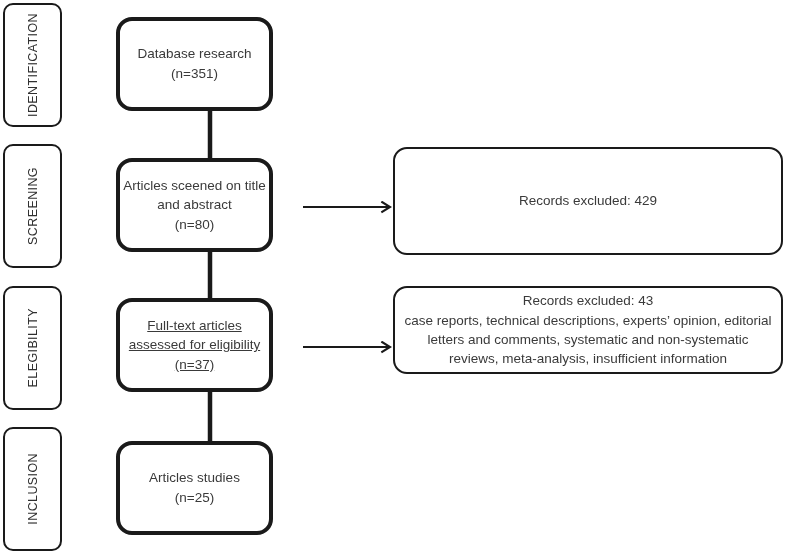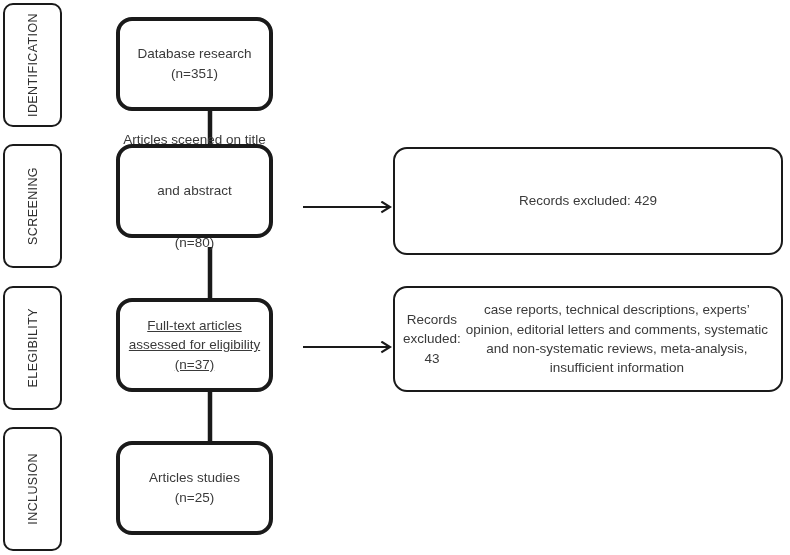--- a/index.html
+++ b/index.html
@@ -57,37 +57,37 @@
     left: 116px;
     width: 157px;
     height: 94px;
     border: 4px solid var(--line, #0d0d0d);
     border-radius: 16px;
     flex-direction: column;
     font-size: 13.5px;
     line-height: 1.45;
   }
   .flow-1 { top: 17px; }
-  .flow-2 { top: 144px; gap: 32px; }
+  .flow-2 { top: 158px; }
   .flow-3 { top: 298px; text-decoration: underline; }
   .flow-4 { top: 441px; }
 
   
   .excl {
     left: 393px;
     width: 390px;
     border: 2px solid var(--line, #222222);
     border-radius: 14px;
-    flex-direction: row;
+    flex-direction: column;
     font-size: 13.5px;
     line-height: 1.44;
     padding: 0 8px;
   }
   .excl-1 { top: 147px; height: 108px; }
-  .excl-2 { top: 286px; height: 106px; }
+  .excl-2 { top: 286px; height: 88px; }
 </style>
 </head>
 <body>
 
 <div class="canvas">
 
   <svg class="connectors" viewBox="0 0 790 555" aria-hidden="true">
     <defs>
       <marker id="ah" viewBox="0 0 12 12" refX="10" refY="6" markerWidth="13" markerHeight="13" orient="auto" markerUnits="userSpaceOnUse">
         <path d="M2,1 L10,6 L2,11" fill="none" stroke="currentColor" stroke-width="2"></path>

